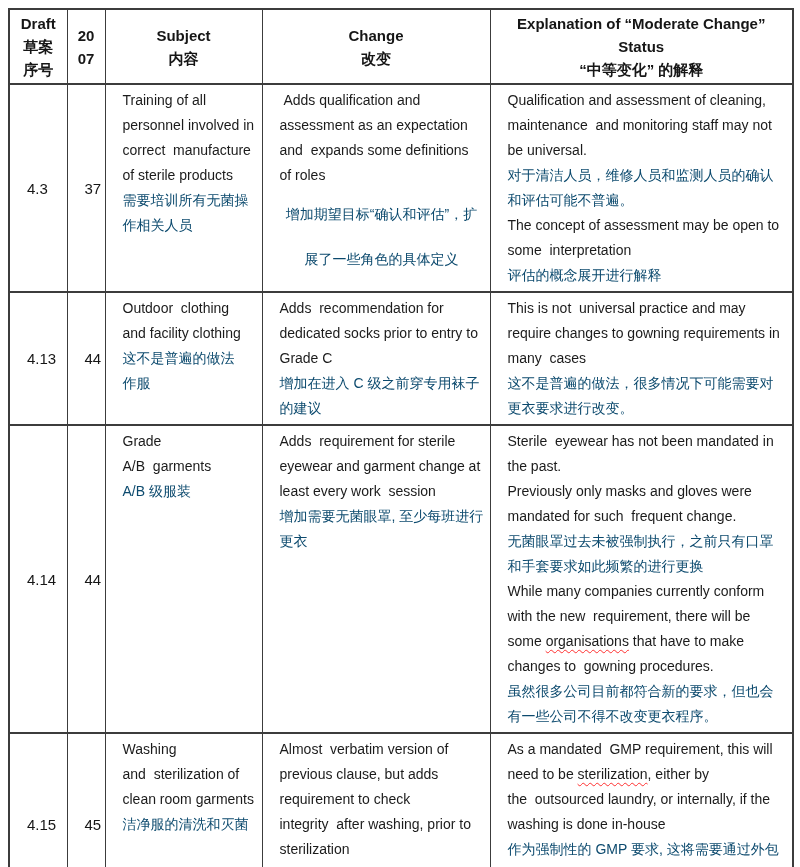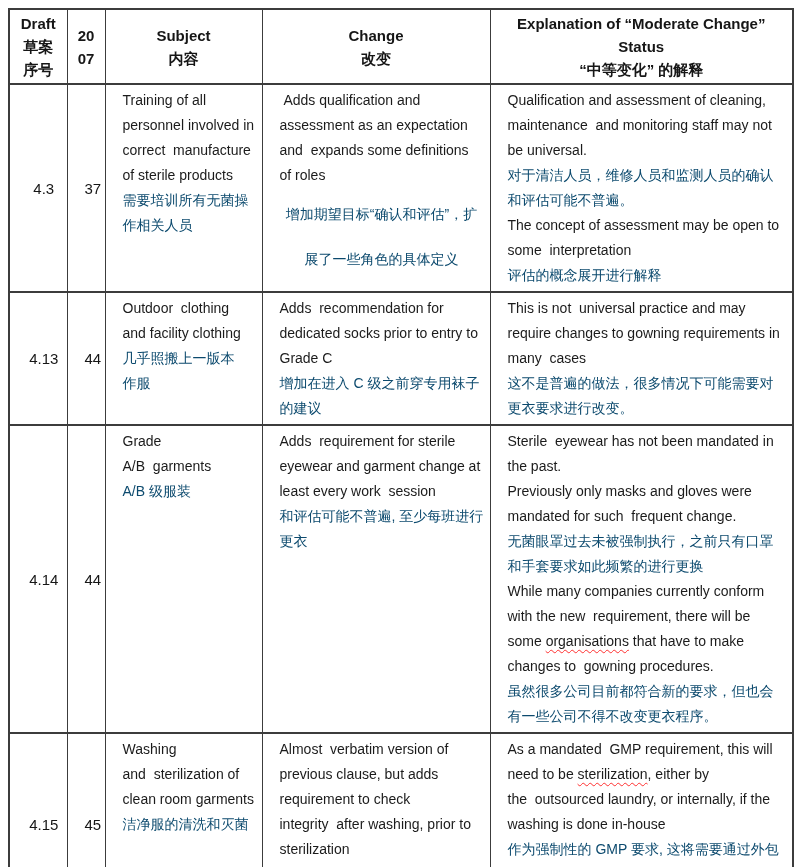--- a/index.html
+++ b/index.html
@@ -34,21 +34,20 @@
     font-weight: bold;
     font-size: 15px;
     line-height: 23px;
     text-align: center;
     vertical-align: middle;
     white-space: pre-line;
     color: #161616;
     padding: 2px 4px;
   }
   td.num {
-    text-align: center;
     vertical-align: middle;
     font-size: 15px;
     color: #161616;
     white-space: pre-line;
     line-height: 23px;
   }
   .run {
     display: block;
     white-space: pre-wrap;
     font-size: 14px;
@@ -122,21 +121,21 @@
 some  interpretation</div>
           <div class="run zh">评估的概念展开进行解释</div>
         </td>
   </tr>
       <tr>
     <td class="num">4.13</td>
     <td class="num">44</td>
     <td>
           <div class="run en">Outdoor  clothing
 and facility clothing</div>
-          <div class="run zh">几乎照搬上一版本
+          <div class="run zh">这不是普遍的做法
 作服</div>
         </td>
     <td>
           <div class="run en">Adds  recommendation for
 dedicated socks prior to entry to
 Grade C</div>
           <div class="run zh">增加在进入 C 级之前穿专用袜子
 的建议</div>
         </td>
     <td>
@@ -152,21 +151,21 @@
     <td class="num">44</td>
     <td>
           <div class="run en">Grade
 A/B  garments</div>
           <div class="run zh">A/B 级服装</div>
         </td>
     <td>
           <div class="run en">Adds  requirement for sterile
 eyewear and garment change at
 least every work  session</div>
-          <div class="run zh">和评估可能不普遍, 至少每班进行
+          <div class="run zh">增加需要无菌眼罩, 至少每班进行
 更衣</div>
         </td>
     <td>
           <div class="run en">Sterile  eyewear has not been mandated in
 the past.
 Previously only masks and gloves were
 mandated for such  frequent change.</div>
           <div class="run zh">无菌眼罩过去未被强制执行，之前只有口罩
 和手套要求如此频繁的进行更换</div>
           <div class="run en">While many companies currently conform

